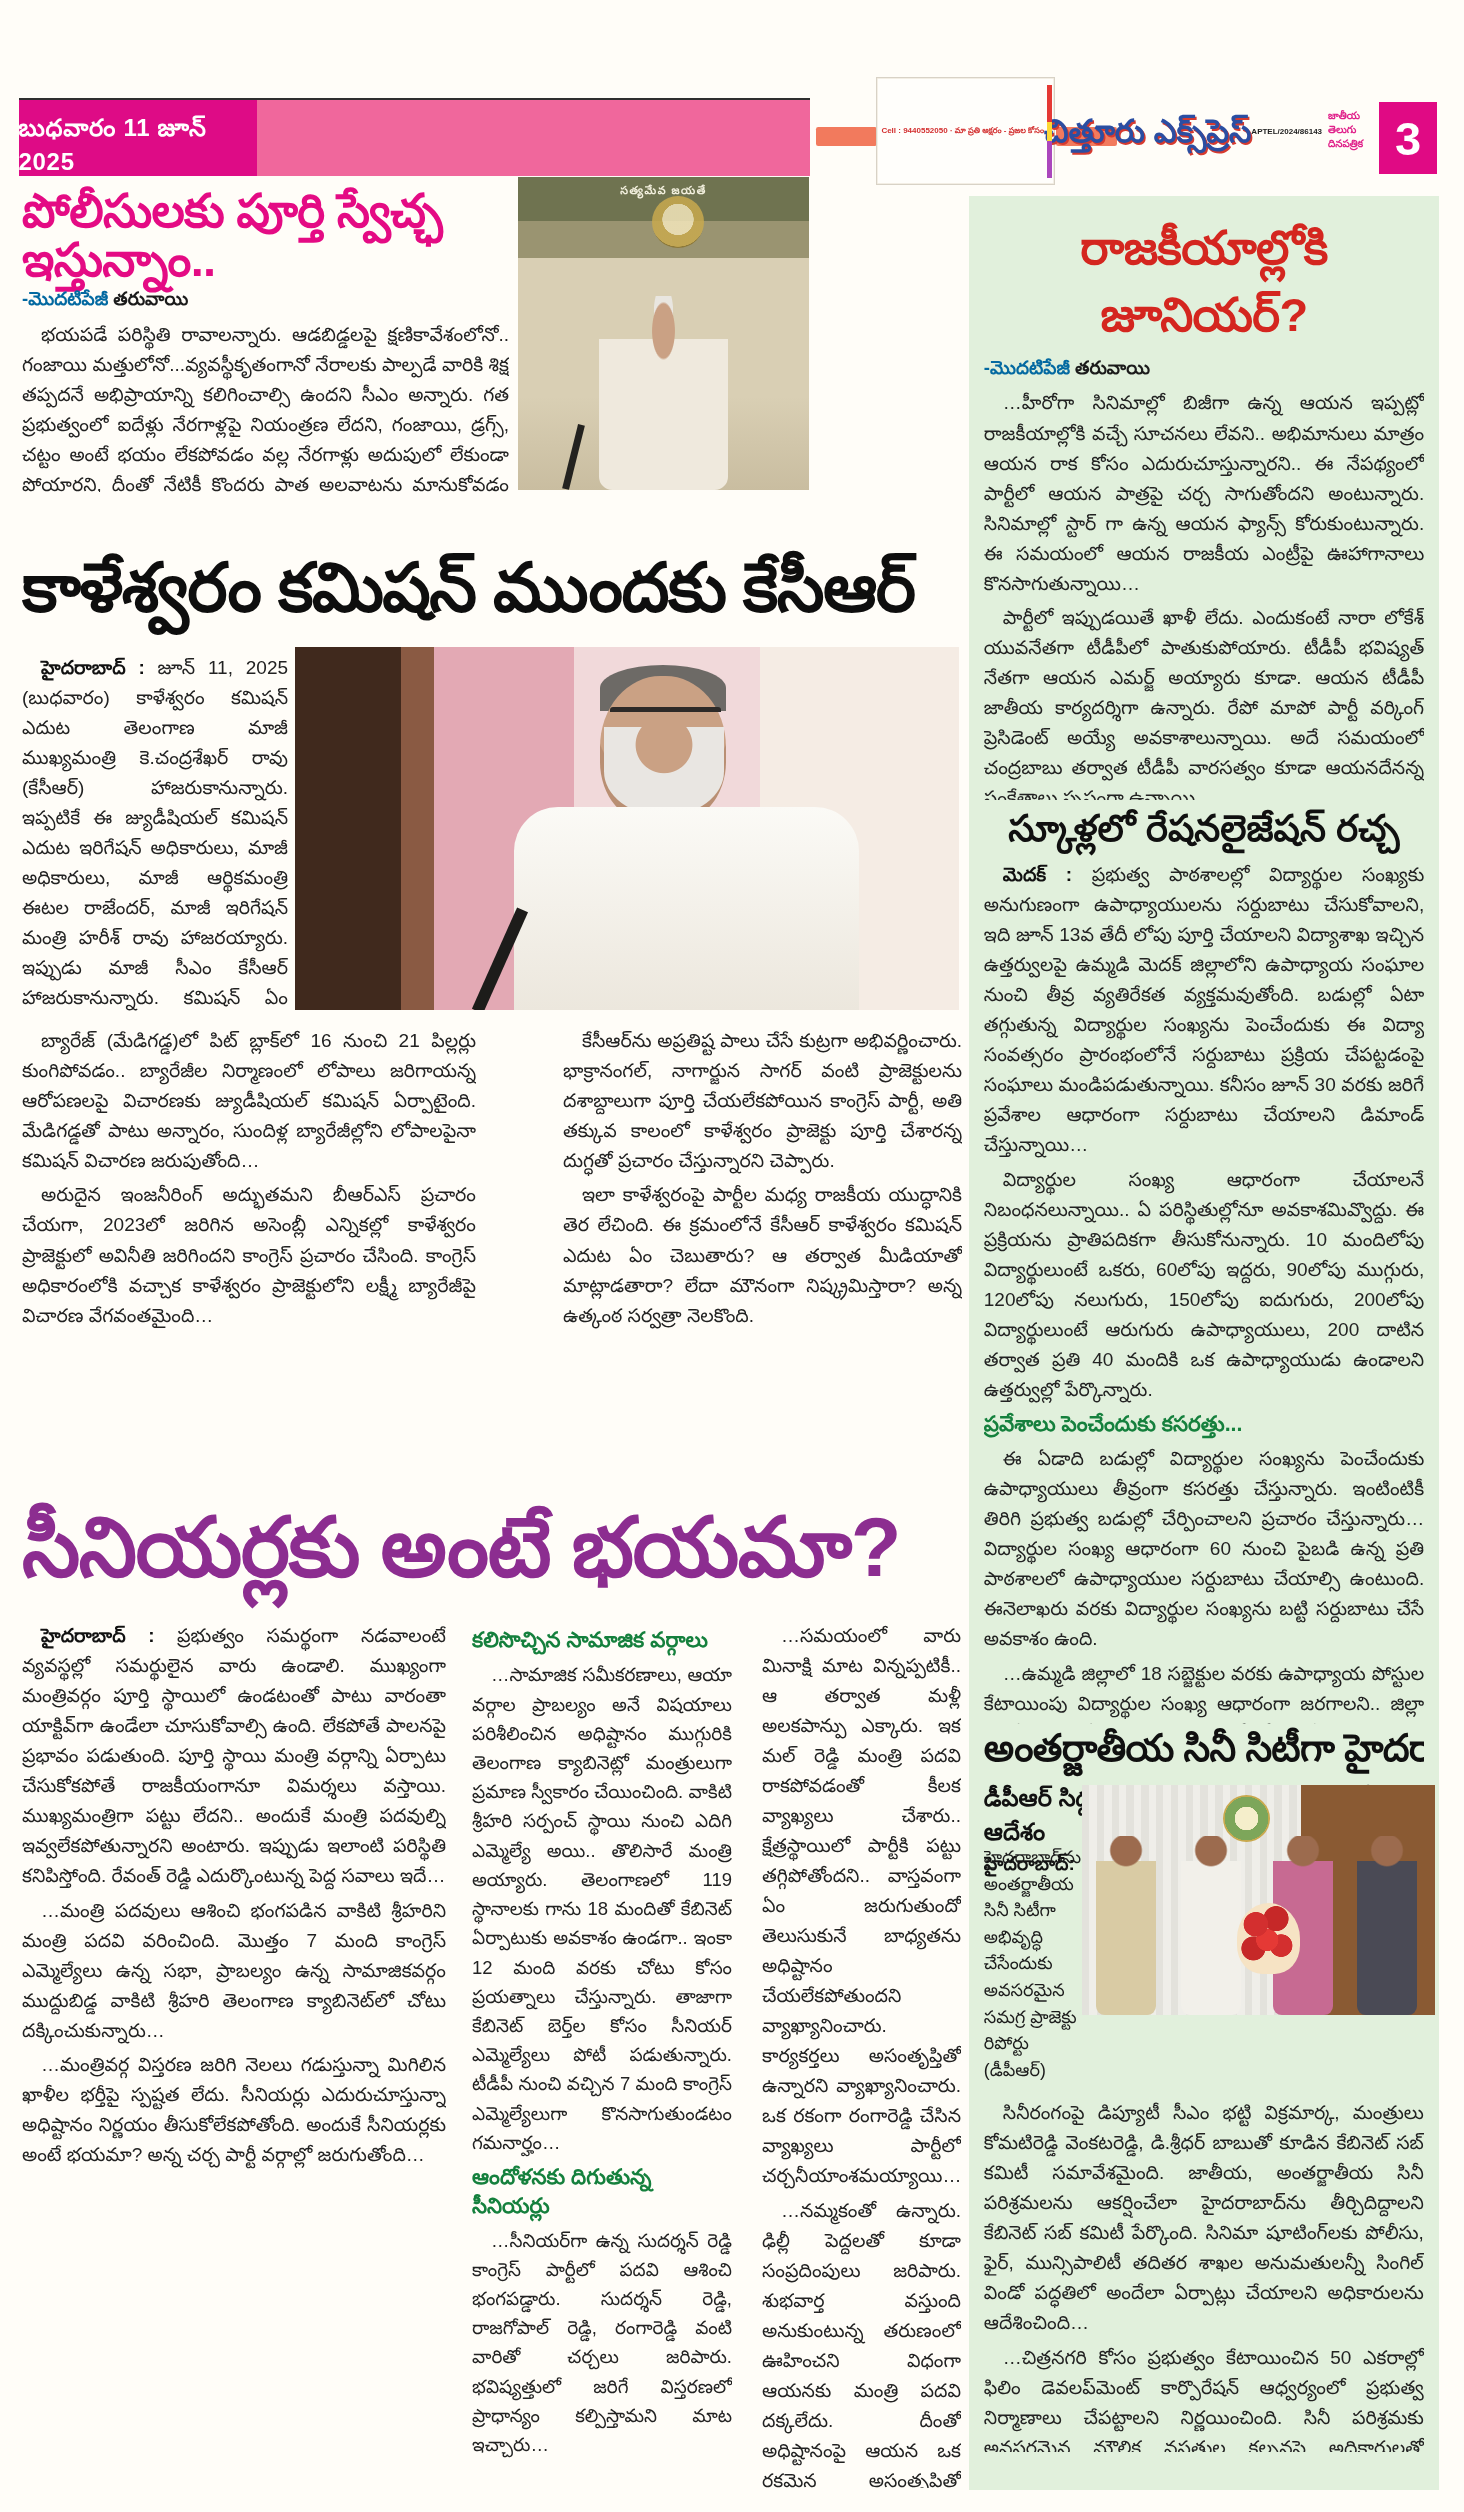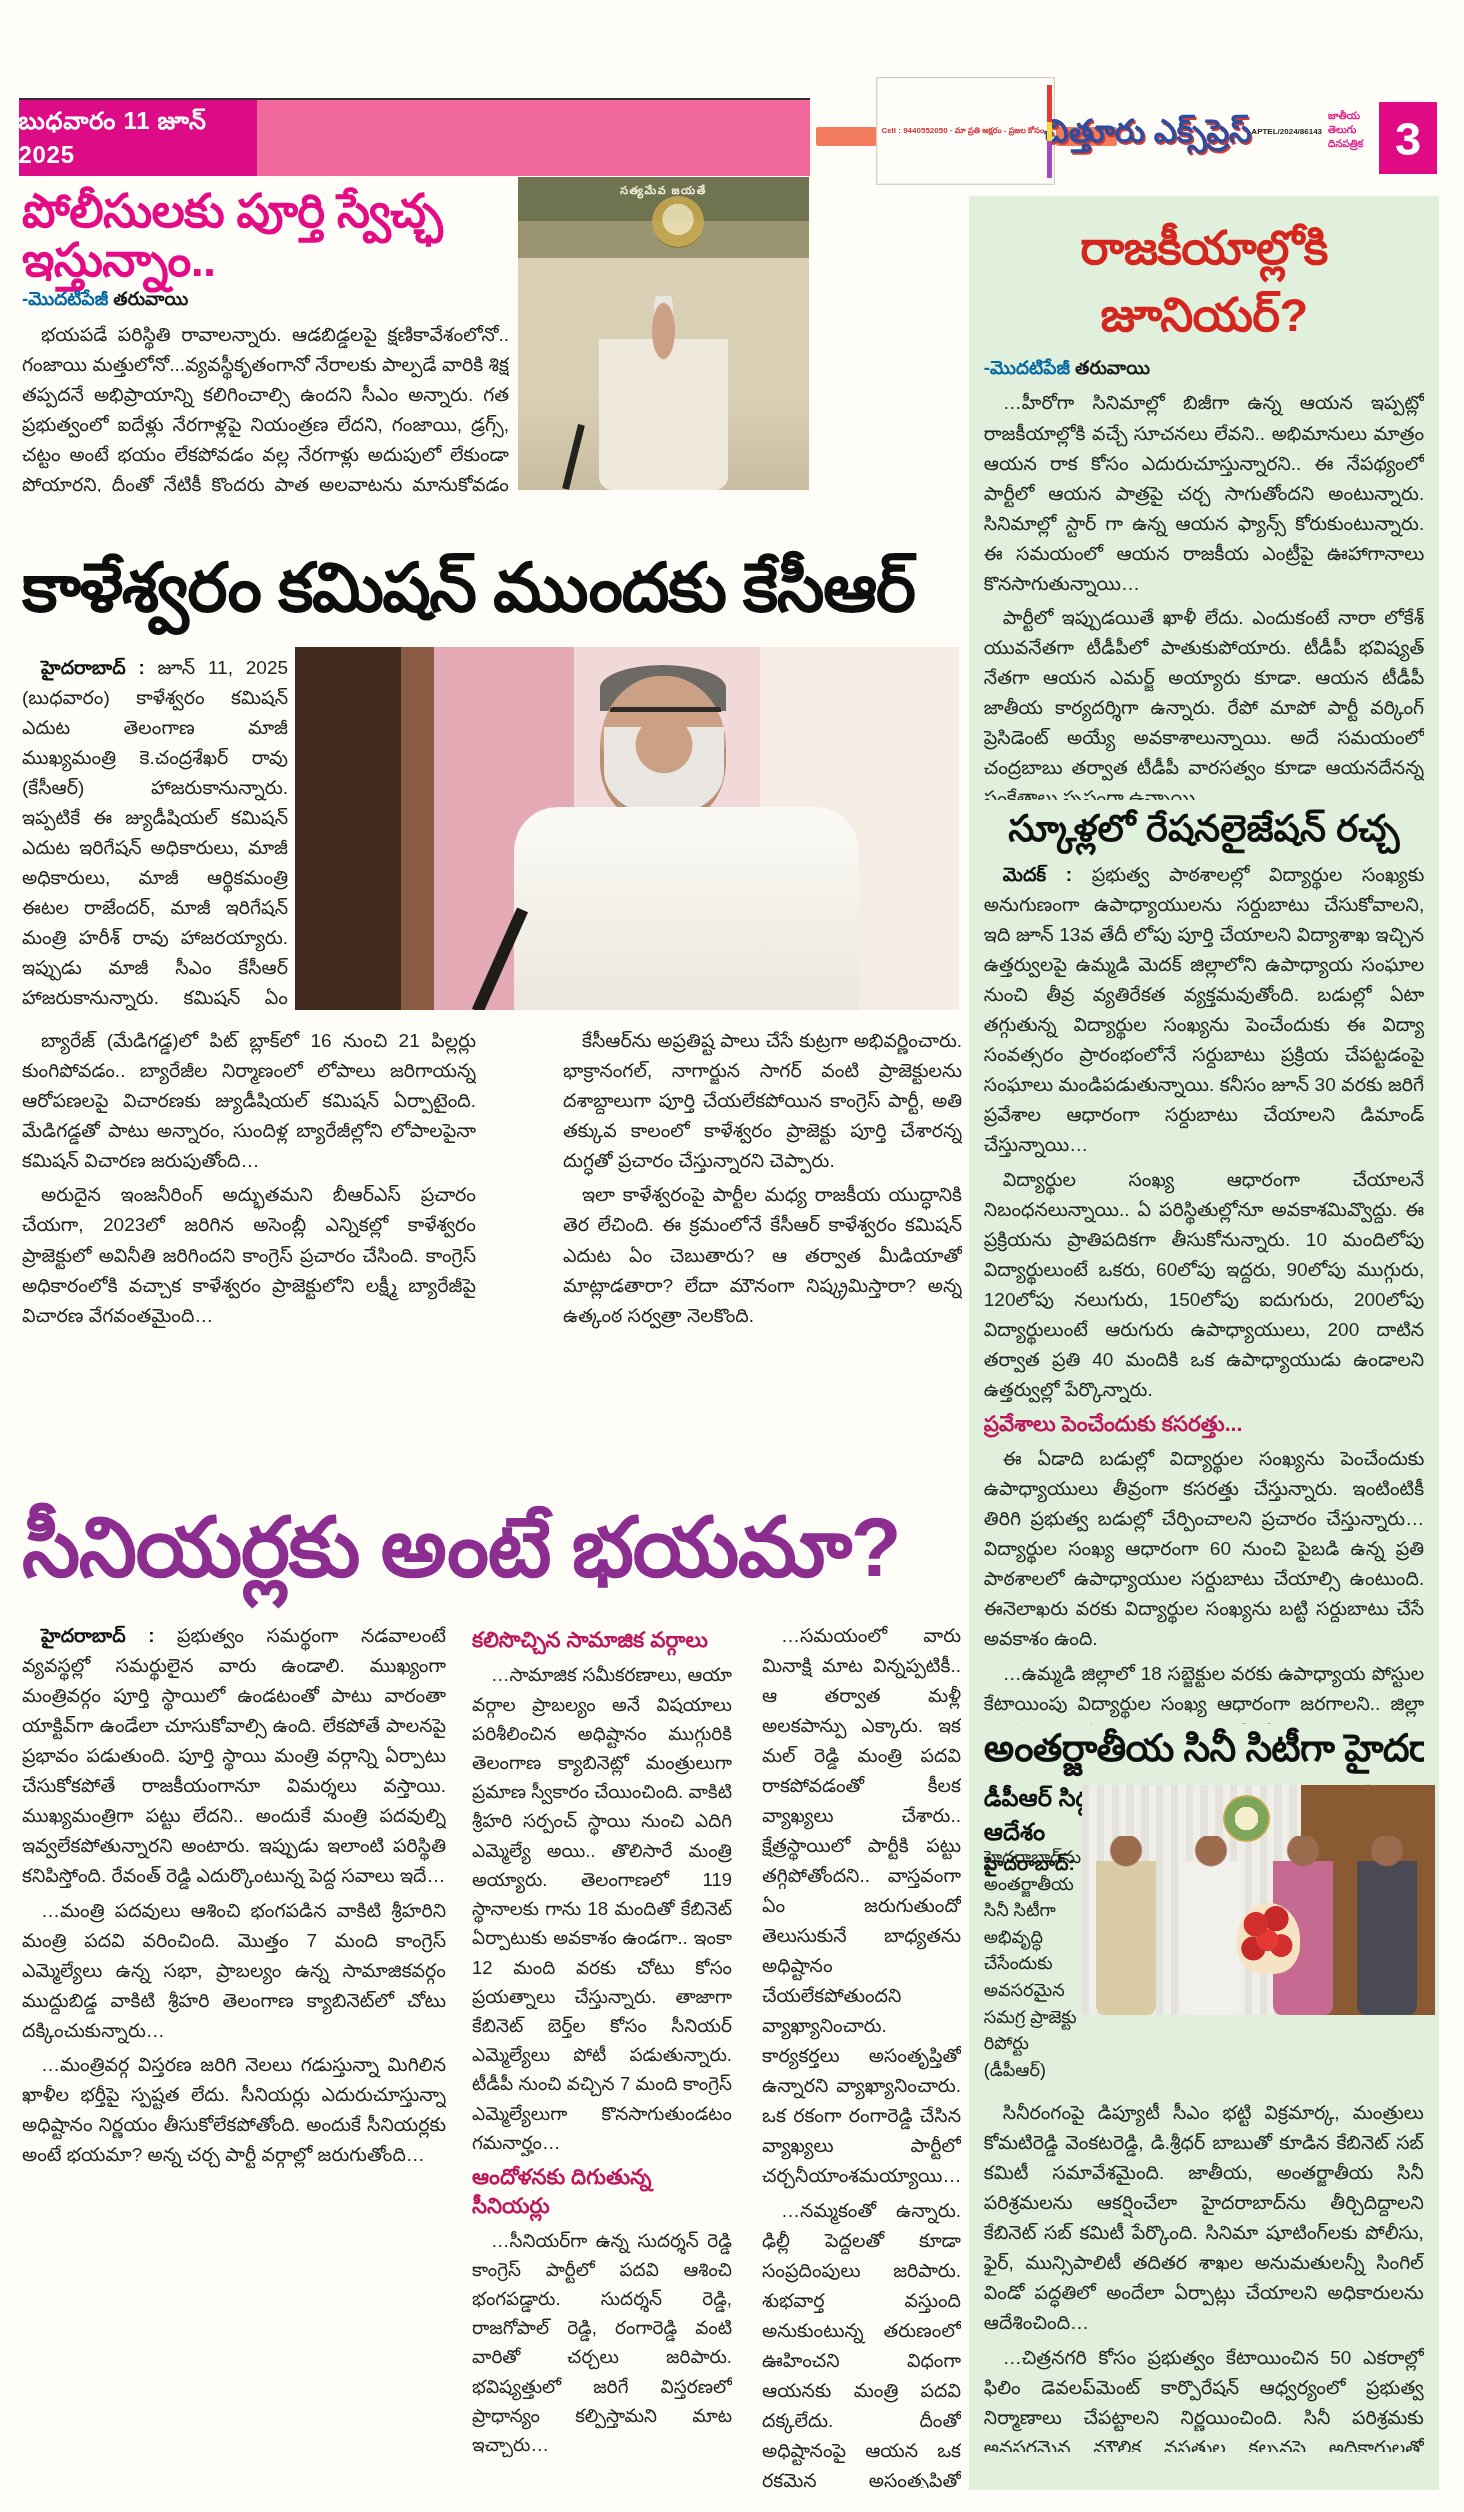--- a/index.html
+++ b/index.html
@@ -2,42 +2,42 @@
 <html lang="te" style="font-size:11.8px"><head>
 <meta charset="utf-8">
 <style>
   html,body{margin:0;padding:0;background:#e9e7e2;}
   .page{position:relative;width:1465px;height:2512px;background:#fffdf8;margin:0 auto;
         font-family:"Liberation Sans",sans-serif;color:#1b1b1b;overflow:hidden;}
 
   
   .band{position:absolute;left:18.5px;top:98px;width:791px;height:76px;background:#f0679c;
         border-top:2.2px solid #2e2e2e;display:flex;}
-  .date-box{width:238px;height:100%;background:#de0b86;display:flex;align-items:center;justify-content:center;}
+  .date-box{width:238px;height:100%;background:#de0b86;display:flex;align-items:flex-end;justify-content:center;}
   .date-box span{color:#fff;font-size:24px;font-weight:bold;letter-spacing:0.7px;}
   .dash{position:absolute;top:127px;height:19px;width:61px;background:#f27a5d;border-radius:2.2px;}
   .masthead{position:absolute;left:876px;top:77px;width:179px;height:108px;background:#fffefb;
             border:0.7px solid #d8d2c6;box-shadow:0 0 0 0.7px #efe9dd inset;display:flex;
             align-items:center;justify-content:space-between;padding:3px 4.4px;box-sizing:border-box;}
   .mast-accent{position:absolute;right:2.2px;top:7.4px;width:4.4px;height:93px;
                background:linear-gradient(180deg,#e53935 0 40%,#fdd835 40% 60%,#ab47bc 60% 100%);}
   .mast-line1{font-size:8px;color:#d32f2f;font-weight:bold;white-space:nowrap;}
   .mast-title{font-size:32px;line-height:34px;font-weight:900;color:#2b4ea2;
               text-shadow:1.5px 1.5px 0 #d63a2f;white-space:nowrap;}
   .mast-bottom{display:flex;align-items:center;gap:5.9px;width:100%;justify-content:center;}
   .mast-reg{font-size:8px;color:#222;font-weight:bold;}
   .mast-sub{font-size:10.3px;color:#e0218a;font-weight:bold;}
   .pagenum-box{position:absolute;left:1379px;top:102px;width:58px;height:72px;background:#e00a84;
                display:flex;align-items:center;justify-content:center;}
   .pagenum-box span{color:#fff;font-size:47px;font-weight:900;}
 
   
   .body-txt{font-size:19px;line-height:1.58;text-align:justify;color:#222;}
   .body-txt p{margin:0 0 4.4px 0;text-indent:19px;}
-  .crosshead{font-size:21.4px;font-weight:bold;color:#be185d;margin:7.4px 0 3px 0;}
+  .crosshead{font-size:21.4px;font-weight:bold;color:#15803d;margin:7.4px 0 3px 0;}
   .byline{font-size:18.5px;font-weight:bold;margin:3px 0 5.9px 0;}
   .byline .pink{color:#0369a1;text-align:right;}
   .dateline{font-weight:bold;color:#111;}
 
   
   .art-police{position:absolute;left:22px;top:186px;width:487px;height:306px;overflow:hidden;}
   .art-police h1{margin:0;font-size:47px;line-height:1.05;color:#e40b84;font-weight:900;letter-spacing:-0.7px;}
 
   
   .photo{position:absolute;overflow:hidden;background:#b9b2a2;}

